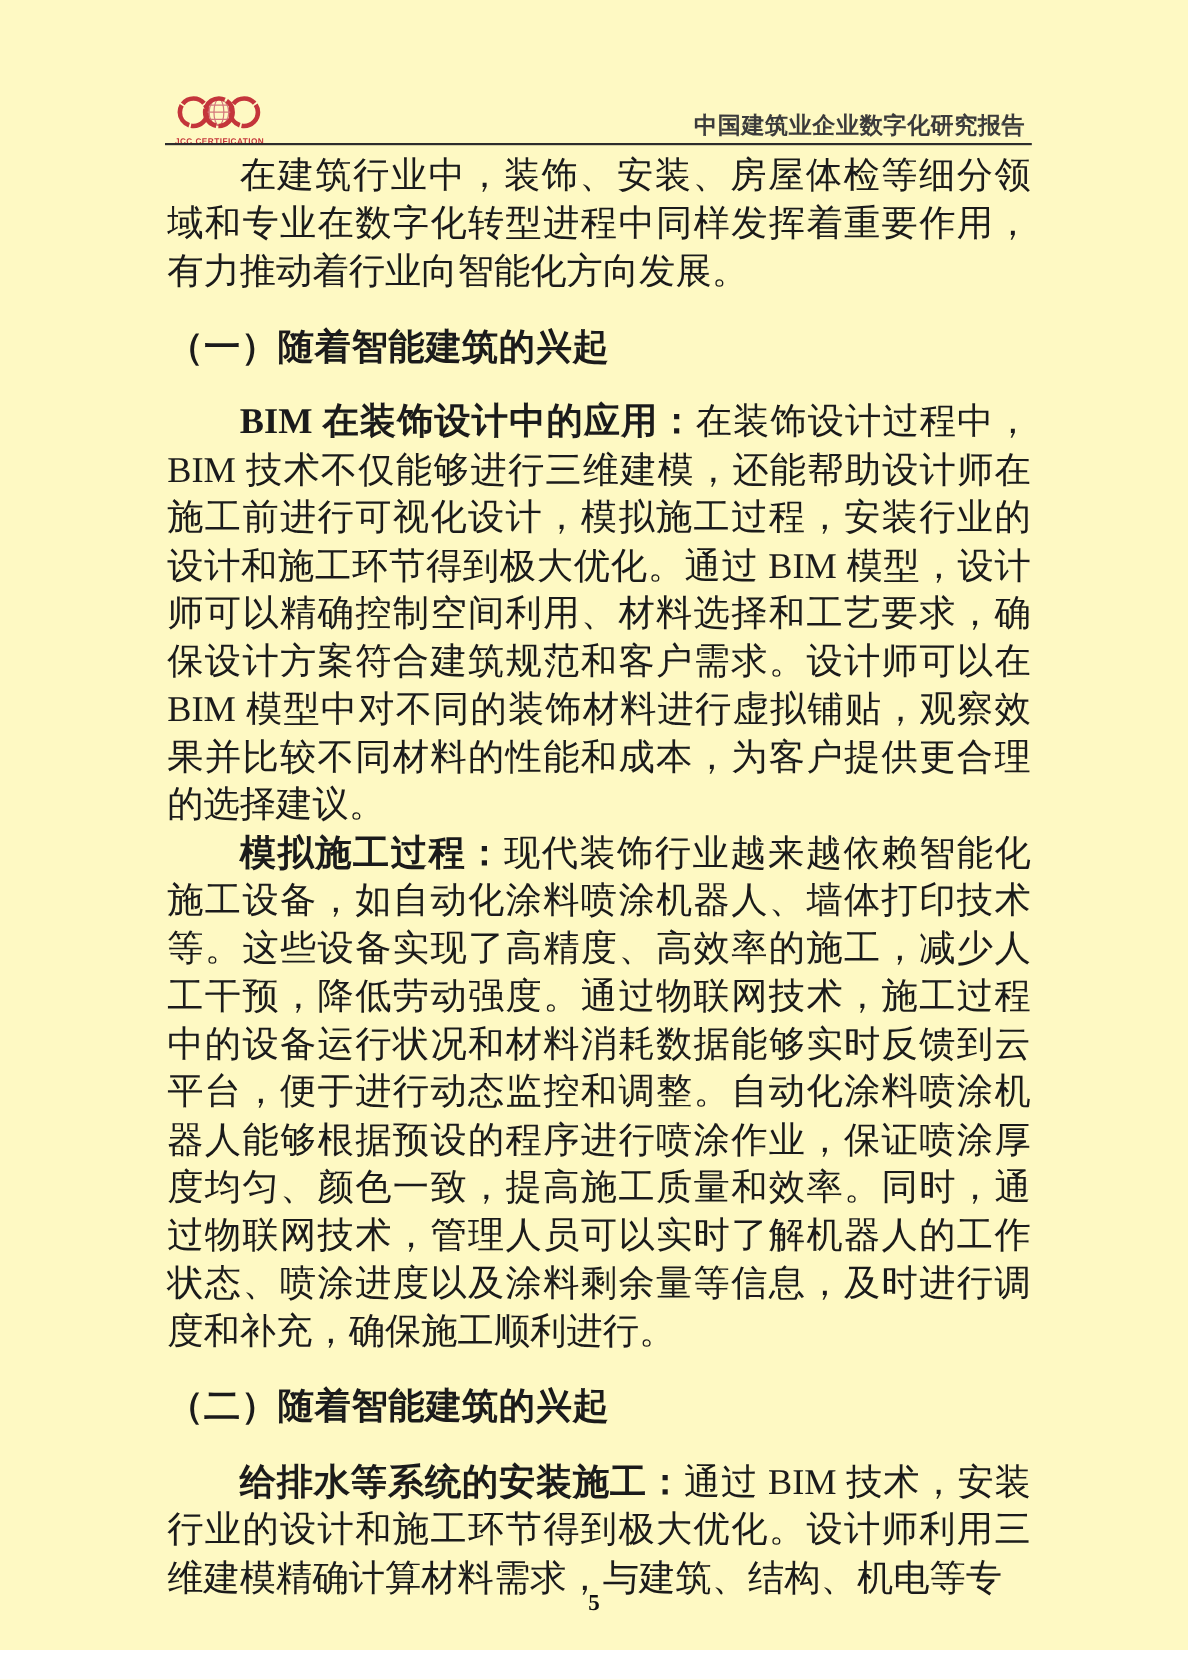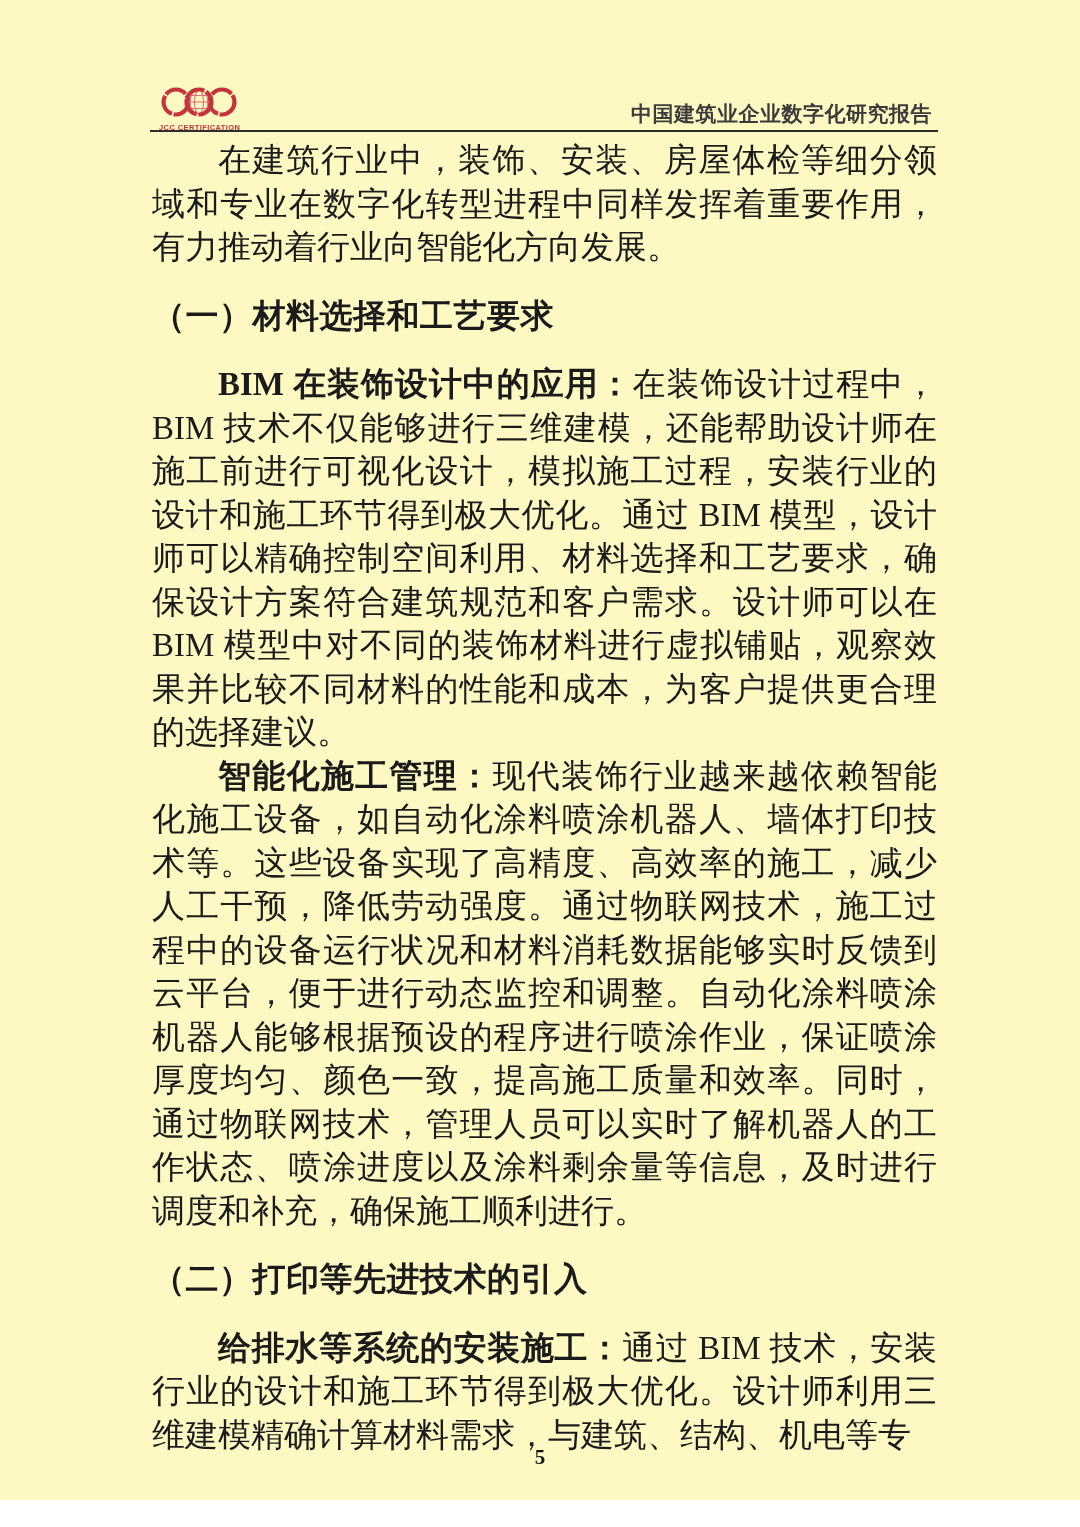--- a/index.html
+++ b/index.html
@@ -107,22 +107,22 @@
     </svg>
     <div class="logo-caption">JCC CERTIFICATION</div>
   </div>
 
   <div class="header-title">中国建筑业企业数字化研究报告</div>
 
   <div class="header-rule"></div>
 
   <div class="content" id="content">
       <div class="paragraph"><span>在建筑行业中，装饰、安装、房屋体检等细分领域和专业在数字化转型进程中同样发挥着重要作用，有力推动着行业向智能化方向发展。</span></div>
-      <div class="section-heading">（一）材料选择和工艺要求</div>
+      <div class="section-heading">（一）随着智能建筑的兴起</div>
       <div class="paragraph"><b>BIM 在装饰设计中的应用：</b><span>在装饰设计过程中，BIM 技术不仅能够进行三维建模，还能帮助设计师在施工前进行可视化设计，模拟施工过程，安装行业的设计和施工环节得到极大优化。通过 BIM 模型，设计师可以精确控制空间利用、材料选择和工艺要求，确保设计方案符合建筑规范和客户需求。设计师可以在 BIM 模型中对不同的装饰材料进行虚拟铺贴，观察效果并比较不同材料的性能和成本，为客户提供更合理的选择建议。</span></div>
-      <div class="paragraph"><b>智能化施工管理：</b><span>现代装饰行业越来越依赖智能化施工设备，如自动化涂料喷涂机器人、墙体打印技术等。这些设备实现了高精度、高效率的施工，减少人工干预，降低劳动强度。通过物联网技术，施工过程中的设备运行状况和材料消耗数据能够实时反馈到云平台，便于进行动态监控和调整。自动化涂料喷涂机器人能够根据预设的程序进行喷涂作业，保证喷涂厚度均匀、颜色一致，提高施工质量和效率。同时，通过物联网技术，管理人员可以实时了解机器人的工作状态、喷涂进度以及涂料剩余量等信息，及时进行调度和补充，确保施工顺利进行。</span></div>
-      <div class="section-heading">（二）打印等先进技术的引入</div>
+      <div class="paragraph"><b>模拟施工过程：</b><span>现代装饰行业越来越依赖智能化施工设备，如自动化涂料喷涂机器人、墙体打印技术等。这些设备实现了高精度、高效率的施工，减少人工干预，降低劳动强度。通过物联网技术，施工过程中的设备运行状况和材料消耗数据能够实时反馈到云平台，便于进行动态监控和调整。自动化涂料喷涂机器人能够根据预设的程序进行喷涂作业，保证喷涂厚度均匀、颜色一致，提高施工质量和效率。同时，通过物联网技术，管理人员可以实时了解机器人的工作状态、喷涂进度以及涂料剩余量等信息，及时进行调度和补充，确保施工顺利进行。</span></div>
+      <div class="section-heading">（二）随着智能建筑的兴起</div>
       <div class="paragraph"><b>给排水等系统的安装施工：</b><span>通过 BIM 技术，安装行业的设计和施工环节得到极大优化。设计师利用三维建模精确计算材料需求，与建筑、结构、机电等专</span></div>
     </div>
 
   <div class="page-number">5</div>
 
 </div>
 
 </body></html>

